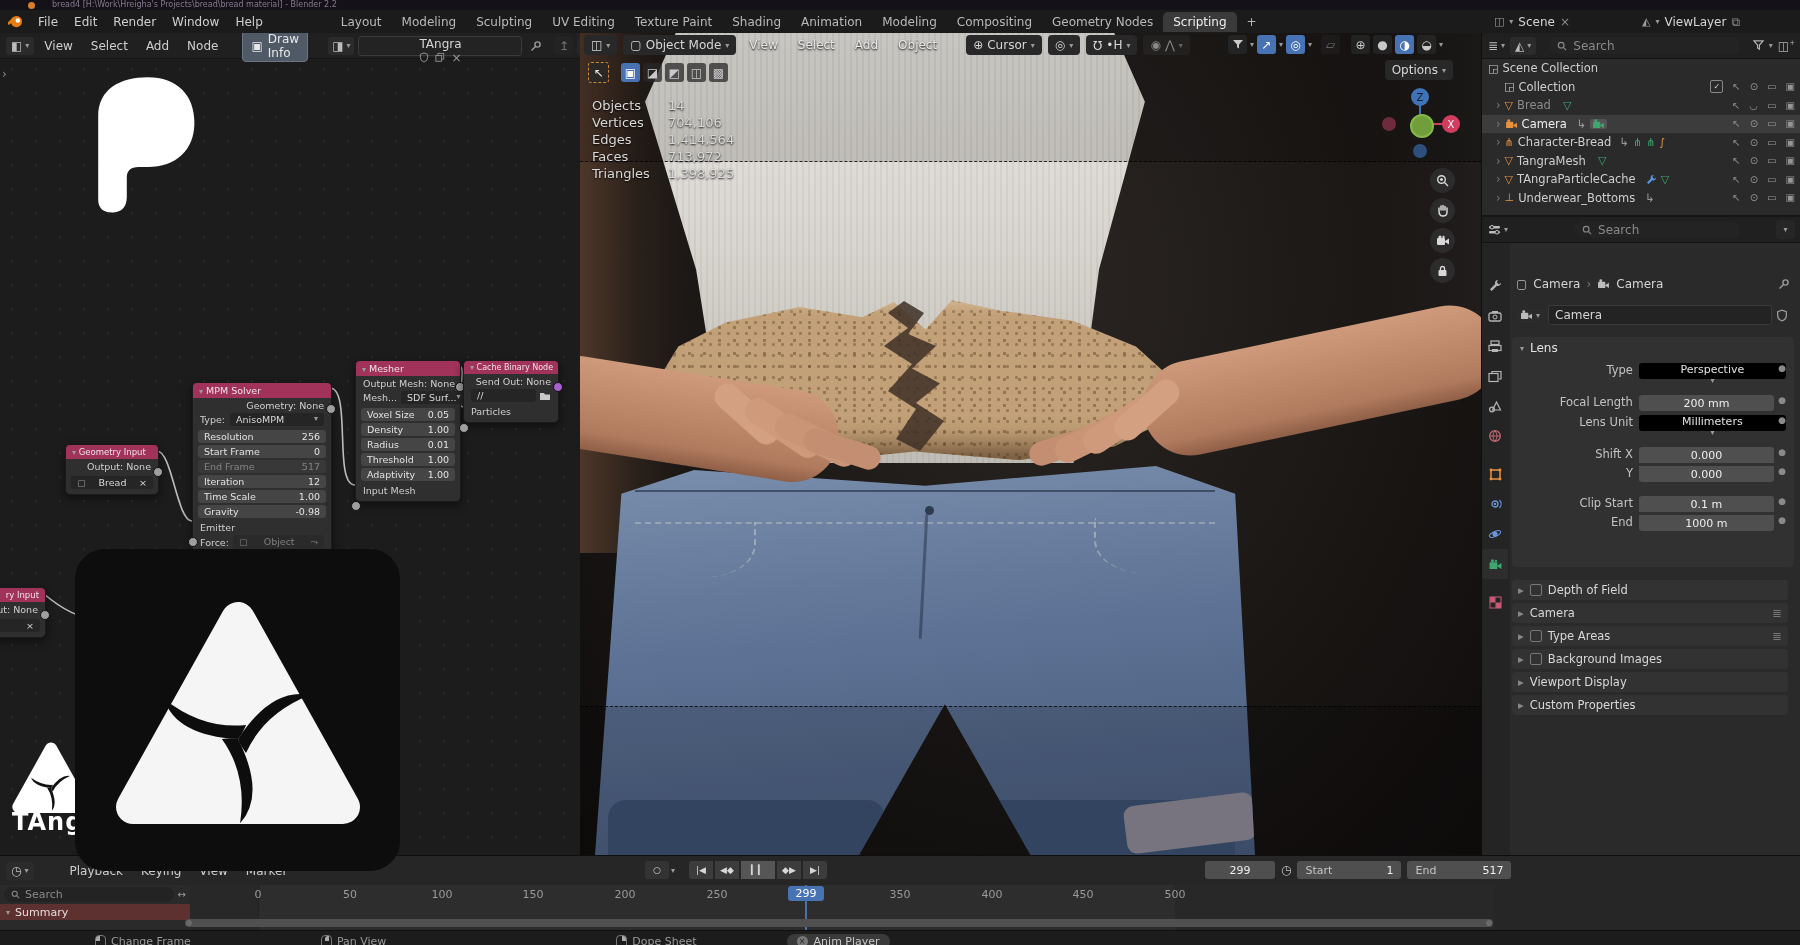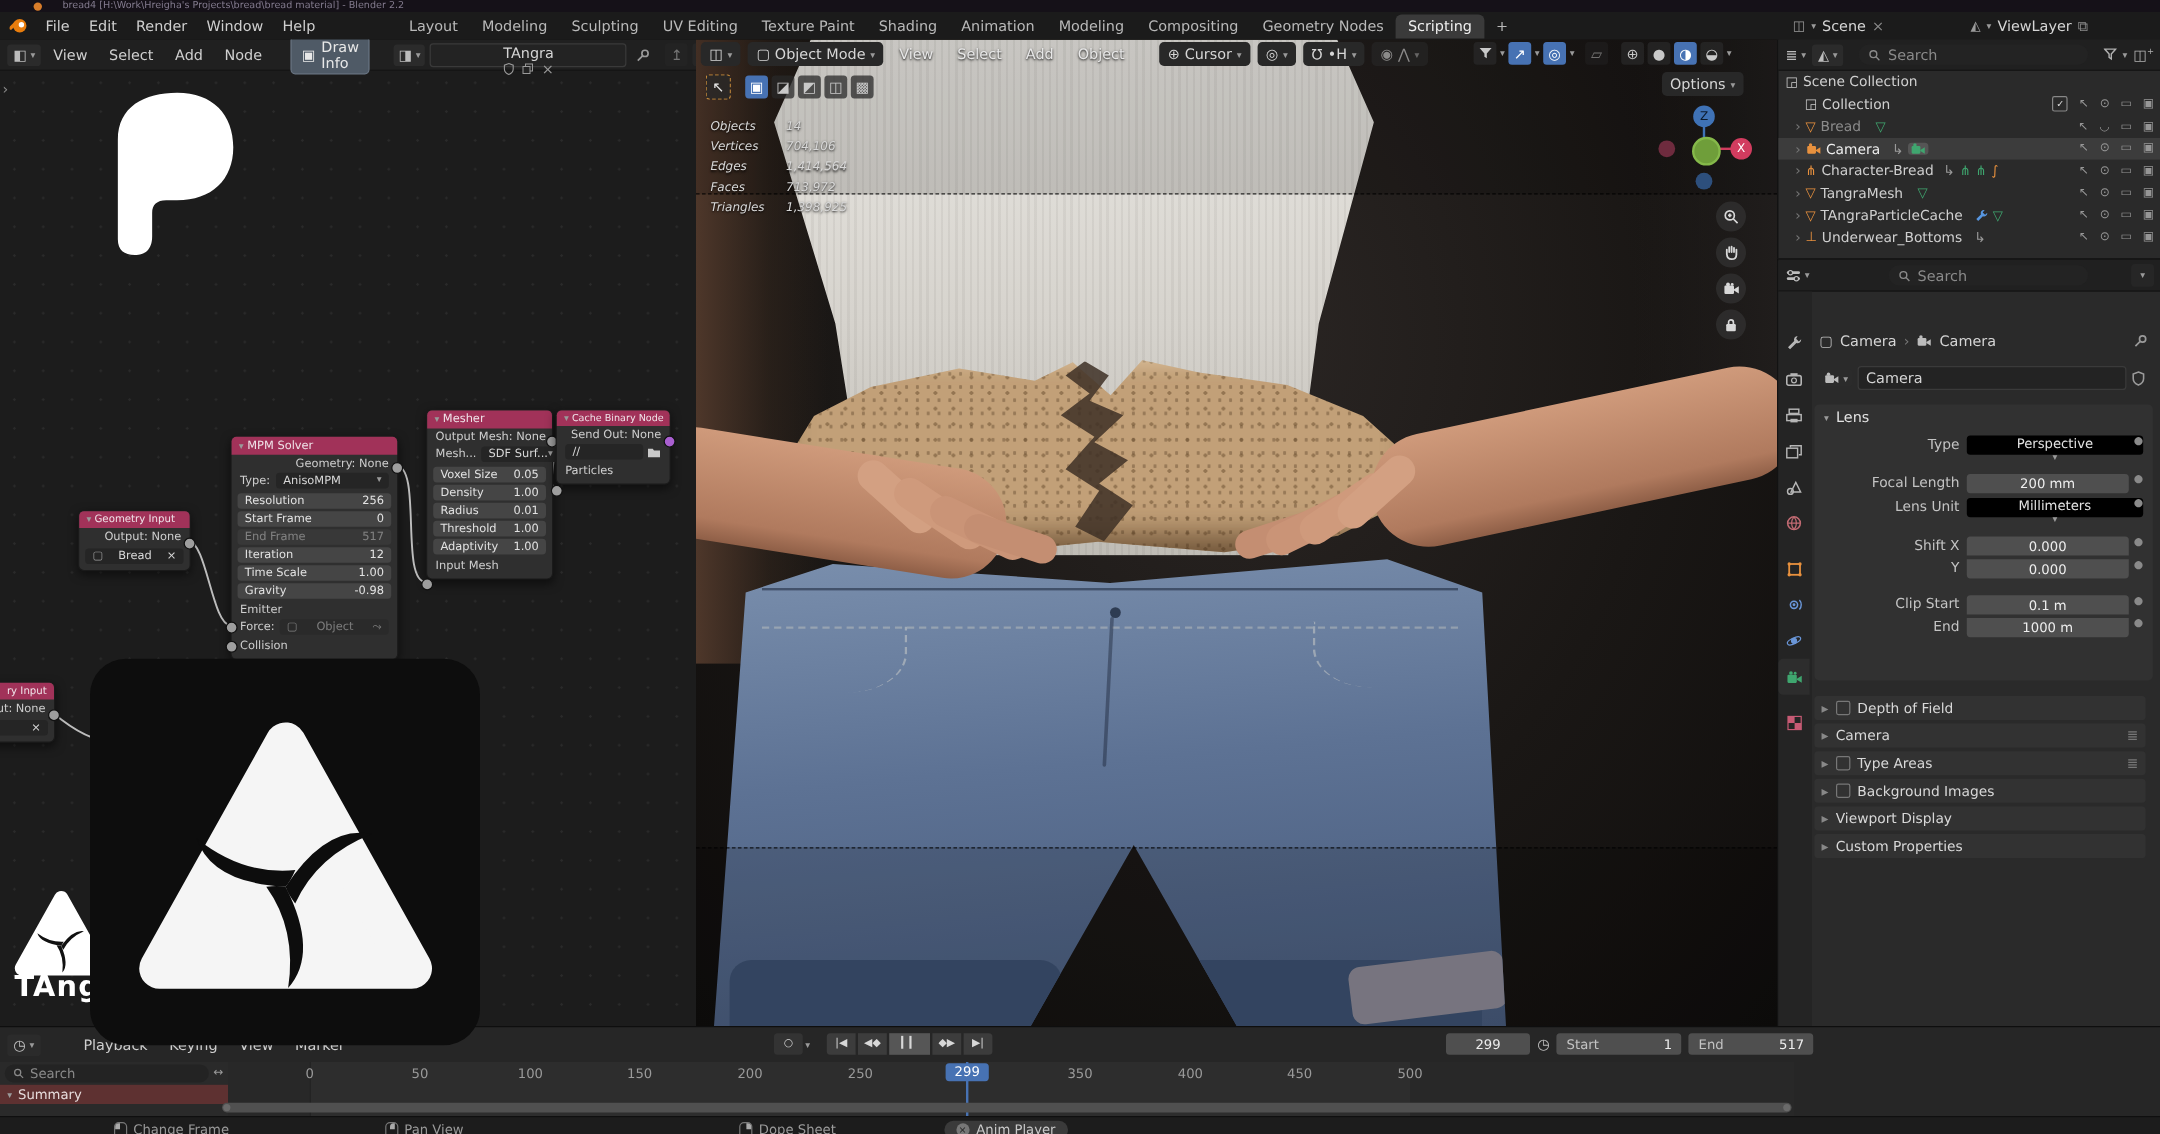--- a/index.html
+++ b/index.html
@@ -15,33 +15,33 @@
   
   .titlebar{left:0;top:0;width:1800px;height:10px;background:#151118;color:#837b8e;font-size:8px;line-height:10px;overflow:hidden;}
   .topbar{left:0;top:10px;width:1800px;height:23px;background:#1b1b1b;display:flex;align-items:center;border-bottom:1px solid #111;}
   .tab{padding:3px 10px;color:#b9b9b9;border-radius:5px 5px 0 0;white-space:nowrap;}
   .tab.active{background:#3a3a3a;color:#efefef;}
   
   .ehdr{background:#202020;border-bottom:1px solid #141414;display:flex;align-items:center;}
   
   .ne{left:0;top:33px;width:580px;height:822px;background:#1c1c1c;
       background-image:radial-gradient(#2a2a2a 1px,transparent 1.2px);background-size:24px 24px;overflow:hidden;}
-  .node{position:absolute;background:#2f2f2f;border:1px solid #1a1a1a;border-radius:5px;box-shadow:0 3px 8px rgba(0,0,0,.5);font-size:9.5px;color:#cfcfcf;}
+  .node{position:absolute;background:#2f2f2f;border:1px solid #1a1a1a;border-radius:5px;box-shadow:0 3px 8px rgba(0,0,0,.5);font-size:9.5px;color:#cfcfcf;margin-top:19px;}
   .nhead{background:#a13259;border-radius:4px 4px 0 0;color:#efe2e8;padding:2px 6px;font-size:9.5px;white-space:nowrap;overflow:hidden;}
   .nrow{padding:2px 7px;white-space:nowrap;}
   .npill{background:#454545;border-radius:3px;margin:2px 5px;padding:1px 6px;display:flex;justify-content:space-between;white-space:nowrap;color:#e2e2e2;}
   .ndrop{background:#252525;border-radius:3px;margin:2px 5px;padding:1px 6px;display:flex;justify-content:space-between;color:#d8d8d8;}
   .sock{position:absolute;width:8px;height:8px;border-radius:50%;background:#9e9e9e;border:1px solid #101010;}
   .dim{opacity:.45;}
   
   .vp{left:580px;top:33px;width:901px;height:822px;overflow:hidden;background:radial-gradient(ellipse at 50% 30%,#2b2624 0%,#1a1715 55%,#0f0d0c 100%);}
   .vmenu{color:#e8e8e8;text-shadow:0 1px 2px #000;padding:0 7px;}
   .vbtn{width:19px;height:19px;border-radius:3px;display:flex;align-items:center;justify-content:center;color:#c9c9c9;background:rgba(40,40,40,.75);}
   .vbtn.blue{background:#4772b3;color:#fff;}
-  .statline{display:flex;gap:1px;color:#d8d8d8;font-size:10px;text-shadow:0 1px 2px rgba(0,0,0,.9);line-height:17px;font-style:italic;}
+  .statline{display:flex;gap:14px;color:#d8d8d8;font-size:13px;text-shadow:0 1px 2px rgba(0,0,0,.9);line-height:17px;}
   .statlab{width:62px;display:inline-block;}
   .sidebtn{width:25px;height:25px;border-radius:50%;background:rgba(55,55,55,.6);display:flex;align-items:center;justify-content:center;margin-bottom:5px;}
   
   .panel{background:#2a2a2a;}
   .orow{display:flex;align-items:center;height:18.5px;padding-left:6px;gap:4px;white-space:nowrap;font-size:11.5px;color:#cfcfcf;position:relative;}
   .ricons{position:absolute;right:6px;top:0;height:100%;display:flex;align-items:center;gap:9px;color:#969696;font-size:10px;}
   .oi{font-size:11px;}
   .orange{color:#e8913e;}
   .green{color:#3fa66f;}
   .blue{color:#5796e0;}

